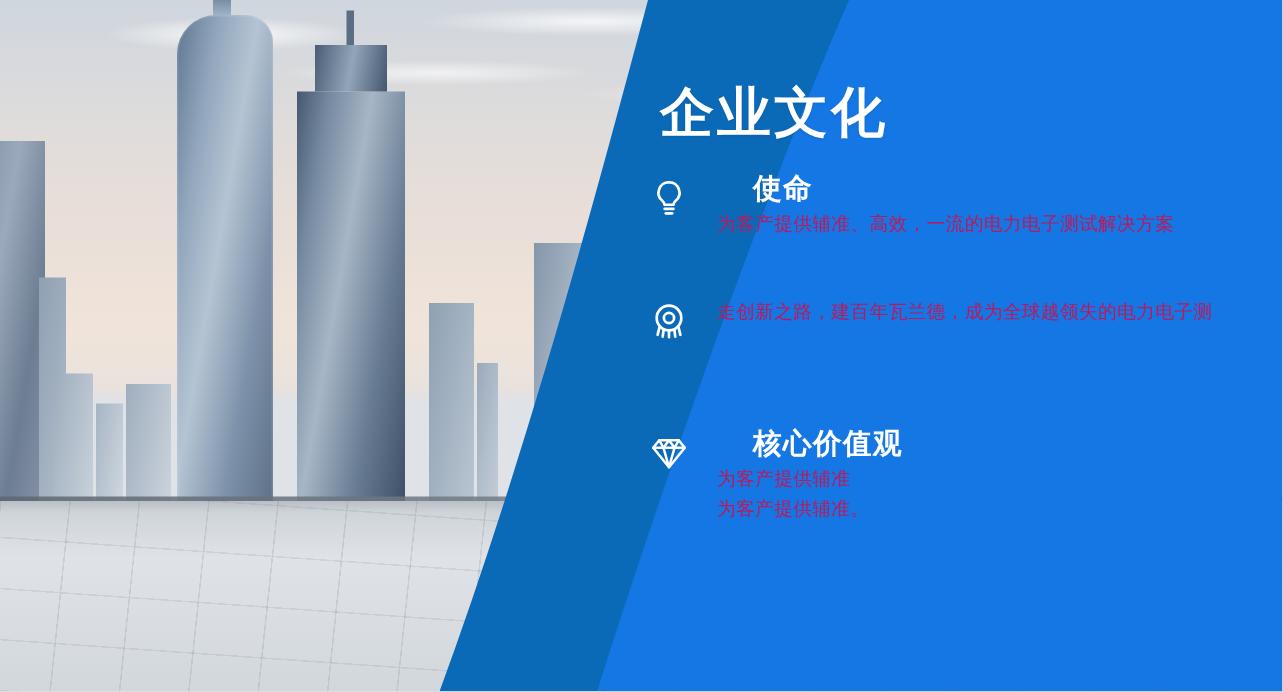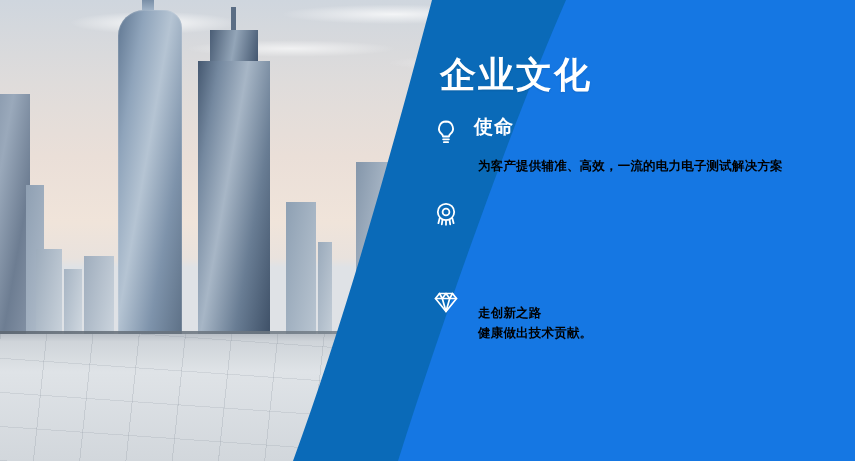--- a/index.html
+++ b/index.html
@@ -74,28 +74,28 @@
   .sec-values { top:286px; }
 
   .sec-icon{
     position:absolute; left:0; top:0;
     width:32px; height:32px;
     display:flex; align-items:center; justify-content:center;
   }
   .sec-icon svg{ display:block; }
 
   .sec-head{
-    margin-left:44px;
+    margin-left:72px;
     font-size:19px; font-weight:bold; letter-spacing:1px;
     line-height:1.2; color:#ffffff;
   }
   .sec-body{
-    margin-left:48px; margin-top:17px;
-    font-size:12.5px; line-height:20px; color:#000000;
-    font-weight:bold; letter-spacing:.2px;
+    margin-left:48px; margin-top:0;
+    font-size:12.5px; line-height:20px; color:#be185d;
+    font-weight:normal; letter-spacing:.2px;
     max-width:352px;
   }
   .sec-body div{ white-space:nowrap; }
 </style>
 </head>
 <body>
 
 <div id="banner">
 
   <div class="photo">
@@ -178,32 +178,34 @@
 
     <div class="section sec-vision">
       <span class="sec-icon">
         <svg width="30" height="30" viewBox="0 0 30 30" fill="none" stroke="#ffffff" stroke-width="1.8" stroke-linecap="round" stroke-linejoin="round">
           <circle cx="15" cy="13" r="8.2"></circle>
           <circle cx="15" cy="13" r="3.4"></circle>
           <path d="M8.6 19.4 L7.4 24.2 M11.4 21.1 L10.8 25.4 M15 21.4 L15 25.8 M18.6 21.1 L19.2 25.4 M21.4 19.4 L22.6 24.2"></path>
         </svg>
       </span>
       <div class="sec-body">
+        <div>走创新之路，建百年瓦兰德，成为全球越领失的电力电子测</div>
       </div>
     </div>
 
     <div class="section sec-values">
       <span class="sec-icon">
         <svg width="30" height="30" viewBox="0 0 30 30" fill="none" stroke="#ffffff" stroke-width="1.7" stroke-linecap="round" stroke-linejoin="round">
           <path d="M4.5 11.5 L8.5 6.5 h13 l4 5 L15 24.5 z"></path>
           <path d="M4.5 11.5 h21"></path>
           <path d="M8.5 6.5 L11.3 11.5 L15 24.5 L18.7 11.5 L21.5 6.5"></path>
           <path d="M11.3 11.5 L15 6.5 L18.7 11.5"></path>
         </svg>
       </span>
+      <div class="sec-head">核心价值观</div>
       <div class="sec-body">
-        <div>走创新之路</div>
-        <div>健康做出技术贡献。</div>
+        <div>为客产提供辅准</div>
+        <div>为客产提供辅准。</div>
       </div>
     </div>
 
   </div>
 </div>
 
 </body></html>

